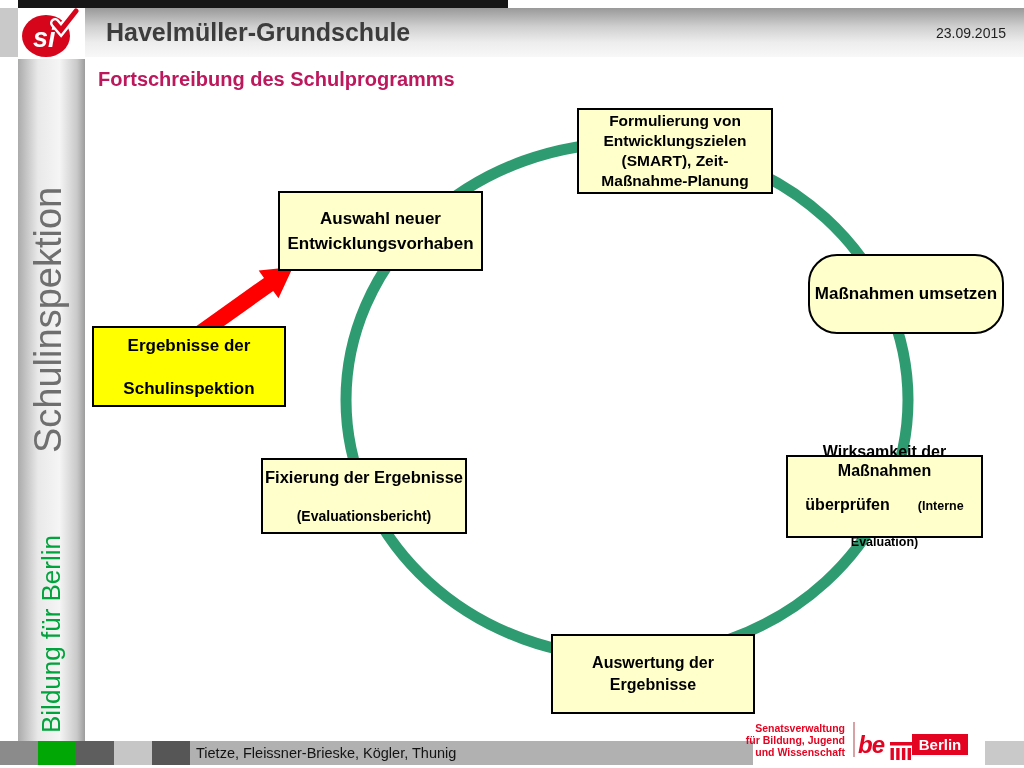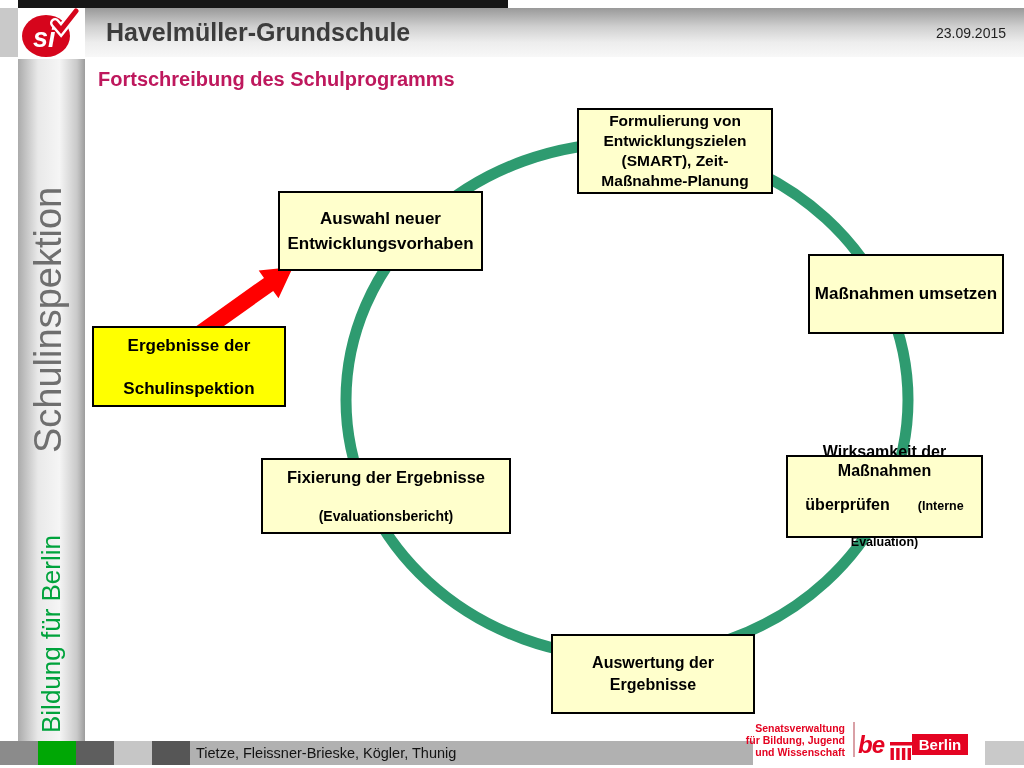--- a/index.html
+++ b/index.html
@@ -27,23 +27,23 @@
   
   #subtitle { position:absolute; left:98px; top:64px; font-size:20px; font-weight:bold;
     color:#be185d; line-height:30px; }
   #diagram-svg { position:absolute; left:0; top:0; width:1024px; height:768px; }
 
   .dbox { position:absolute; background:#ffffcc; border:2px solid #000; display:flex;
     flex-direction:column; justify-content:center; align-items:center; text-align:center;
     font-weight:bold; color:#000; }
   #box-formulierung { left:577px; top:108px; width:196px; height:86px; font-size:15.5px; line-height:20px; }
   #box-auswahl      { left:278px; top:191px; width:205px; height:80px; font-size:17px; line-height:25px; }
-  #box-massnahmen   { left:808px; top:254px; width:196px; height:80px; font-size:17px; }
+  #box-massnahmen   { left:808px; top:254px; width:196px; height:80px; font-size:17px;border-radius:29px; }
   #box-ergebnisse   { left:92px;  top:326px; width:194px; height:81px; font-size:17px; line-height:25px; background:#ffff00;gap:18px; }
-  #box-fixierung    { left:261px; top:458px; width:250px; height:76px; font-size:16.5px; line-height:22px; }
+  #box-fixierung    { left:261px; top:458px; width:206px; height:76px; font-size:16.5px; line-height:22px; }
   #box-wirksamkeit  { left:786px; top:455px; width:197px; height:83px; font-size:16px; line-height:19px; }
   #box-auswertung   { left:551px; top:634px; width:204px; height:80px; font-size:16px; line-height:22px; }
   .small-line { font-size:12.5px;margin-top:17px; }
   #box-fixierung .small-line { font-size:14px; }
   .mixed-row { display:flex; align-items:baseline; gap:28px; justify-content:center; }
 
   
   .fsq { position:absolute; top:741px; width:38px; height:24px; }
   #fsq1 { left:0;    background:#8b8b8b; }
   #fsq2 { left:38px; background:#00a705; }

